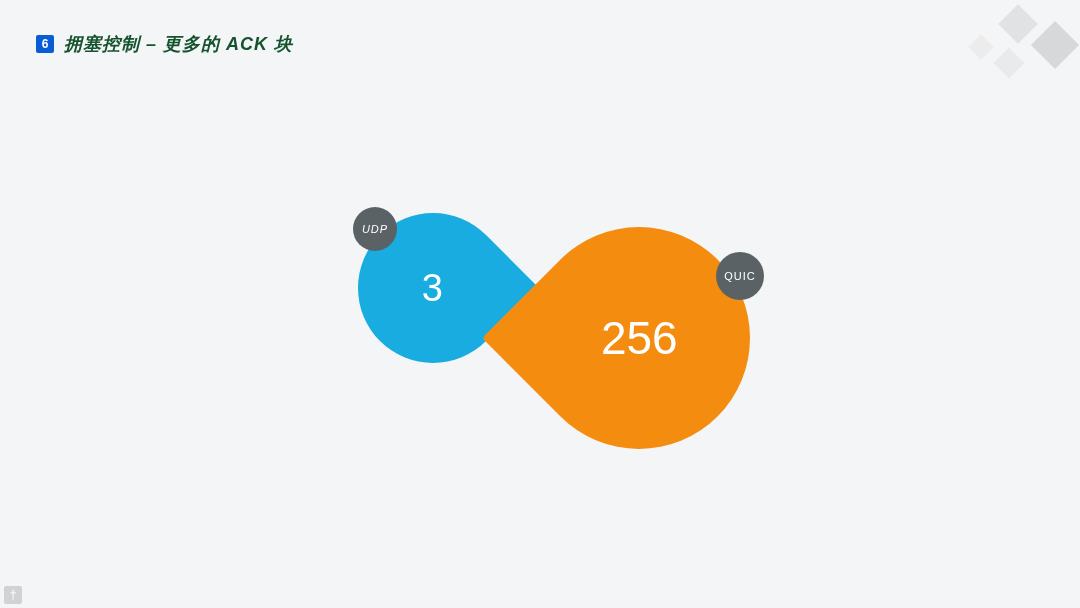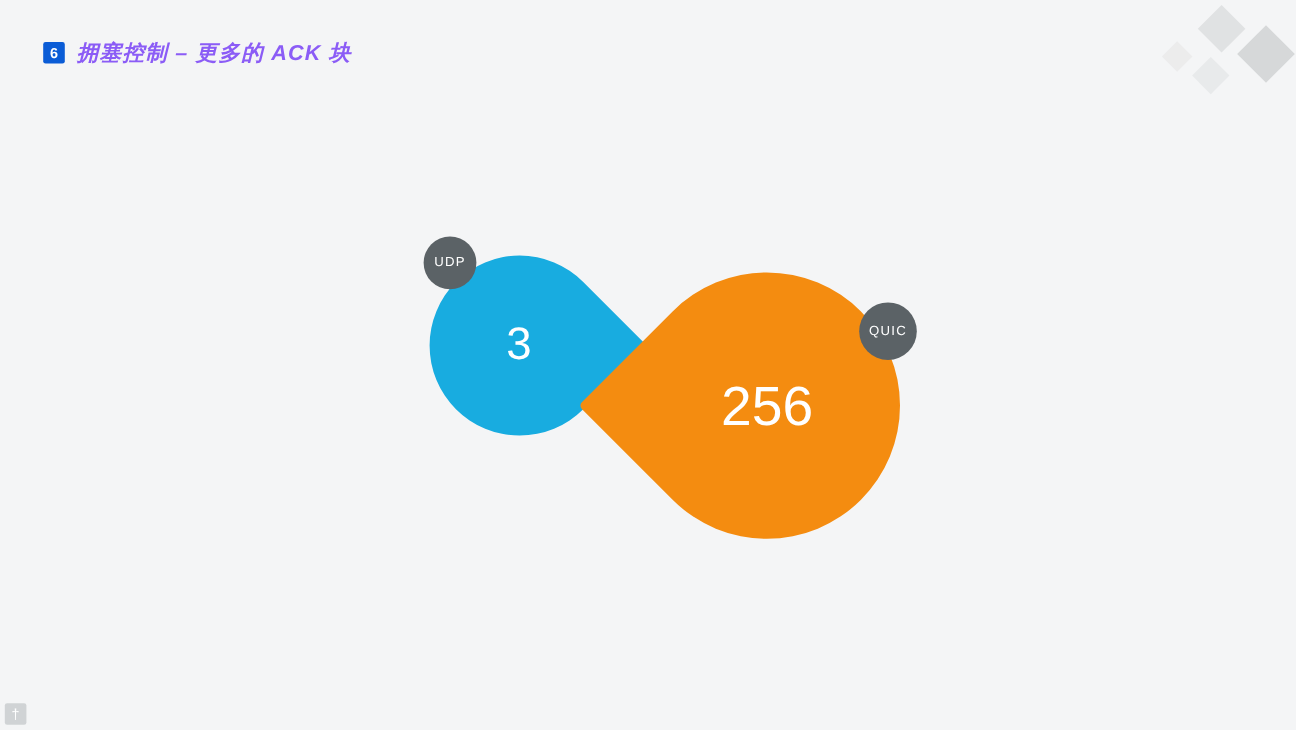--- a/index.html
+++ b/index.html
@@ -25,21 +25,21 @@
     font-size: 12px;
     font-weight: 700;
     width: 18px;
     height: 18px;
     display: flex;
     align-items: center;
     justify-content: center;
     border-radius: 2px;
   }
   .hdr-title {
-    color: #8b5cf6;
+    color: #14532d;
     font-size: 18px;
     font-weight: 700;
     font-style: italic;
     letter-spacing: 1px;
   }
 
   
   .deco {
     position: absolute;
     top: 0;
@@ -105,21 +105,21 @@
     position: absolute;
     background: #5b6266;
     color: #fff;
     font-size: 11px;
     letter-spacing: 1px;
     border-radius: 999px;
     display: flex;
     align-items: center;
     justify-content: center;
   }
-  .pill-udp  { width: 44px; height: 44px; left: 353px; top: 197px; }
+  .pill-udp  { width: 44px; height: 44px; left: 353px; top: 207px; font-style: italic; }
   .pill-quic { width: 48px; height: 48px; left: 716px; top: 252px; }
 
   
   .corner {
     position: absolute;
     left: 4px;
     bottom: 4px;
     width: 18px;
     height: 18px;
     background: #d0d3d5;

